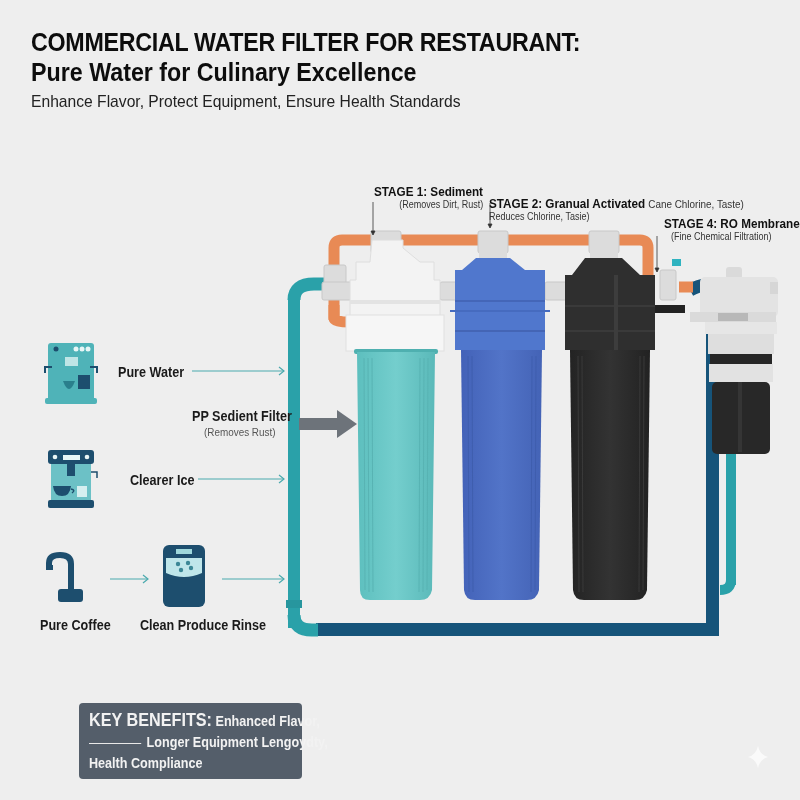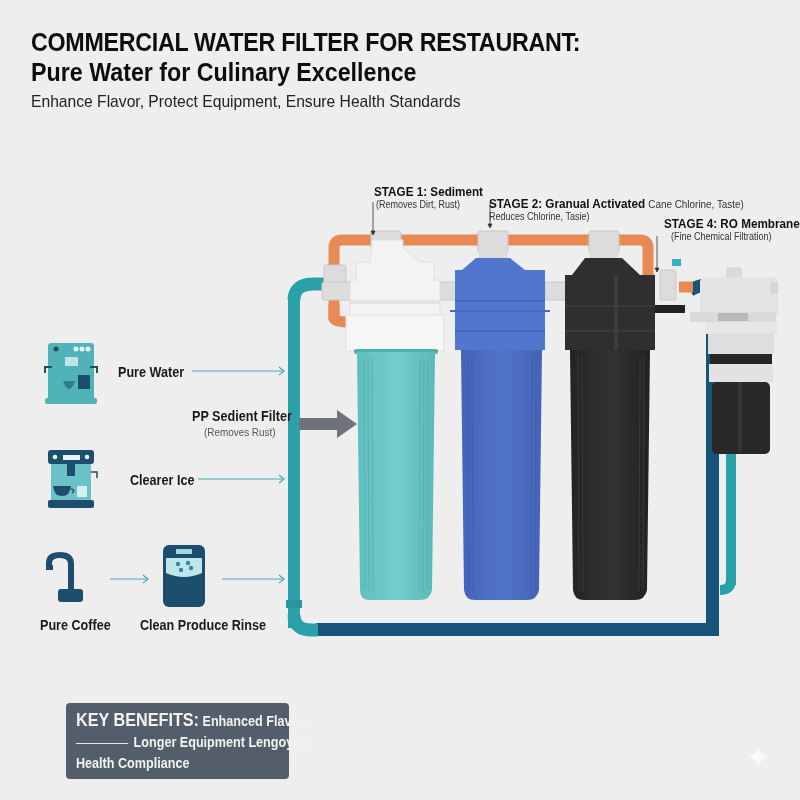--- a/index.html
+++ b/index.html
@@ -16,21 +16,21 @@
 
   .stage-title { font-size:13px; font-weight:bold; color:#111; white-space:nowrap; transform:scaleX(0.9); transform-origin:left top; }
   .stage-extra { font-weight:normal; font-size:11px; color:#333; }
   .stage-desc { font-size:10px; color:#333; white-space:nowrap; transform:scaleX(0.9); transform-origin:left top; }
 
   .benefit-label { font-size:14px; font-weight:bold; color:#1a1a1a; white-space:nowrap; transform:scaleX(0.9); transform-origin:left top; }
   .pp-title { font-size:14px; font-weight:bold; color:#1a1a1a; white-space:nowrap; transform:scaleX(0.9); transform-origin:left top; }
   .pp-desc { font-size:11px; color:#555; white-space:nowrap; transform:scaleX(0.9); transform-origin:left top; }
 
   .key-box {
-    left:66px; top:703px; width:223px; height:76px;
+    left:79px; top:703px; width:223px; height:76px;
     background:#545e6a; border-radius:4px;
     color:#f2f2f2; box-sizing:border-box; padding:7px 10px;
     font-weight:bold; font-size:14px; line-height:21px;
   }
   .key-line { white-space:nowrap; transform:scaleX(0.9); transform-origin:left top; }
   .key-head { font-size:18px; }
   .key-rule { display:inline-block; width:58px; height:1px; background:#e8e8e8; vertical-align:middle; margin-right:6px; }
   svg { position:absolute; left:0; top:0; }
 </style>
 </head>
@@ -222,21 +222,21 @@
       <circle cx="28" cy="23" r="2.2" fill="#3b8796"></circle>
   </g>
 
   <path d="M758,746 Q760,755 768,757 Q760,759 758,768 Q756,759 748,757 Q756,755 758,746 Z" fill="#fafafa"></path>
 </svg>
 
 <div class="abs title1">COMMERCIAL WATER FILTER FOR RESTAURANT:</div>
 <div class="abs title2">Pure Water for Culinary Excellence</div>
 <div class="abs subtitle">Enhance Flavor, Protect Equipment, Ensure Health Standards</div>
 
-<div class="abs" style="left:374px; top:184px;">
+<div class="abs" style="left:374px; top:184px;text-align:right;">
   <div class="stage-title">STAGE 1: Sediment</div>
   <div class="stage-desc" style="margin-left:2px;">(Removes Dirt, Rust)</div>
 </div>
 
 <div class="abs" style="left:489px; top:184px;margin-top:12px;">
   <div class="stage-title">
     <span>STAGE 2: Granual Activated</span>
     <span class="stage-extra">Cane Chlorine, Taste)</span>
   </div>
   <div class="stage-desc">Reduces Chlorine, Tasie)</div>

